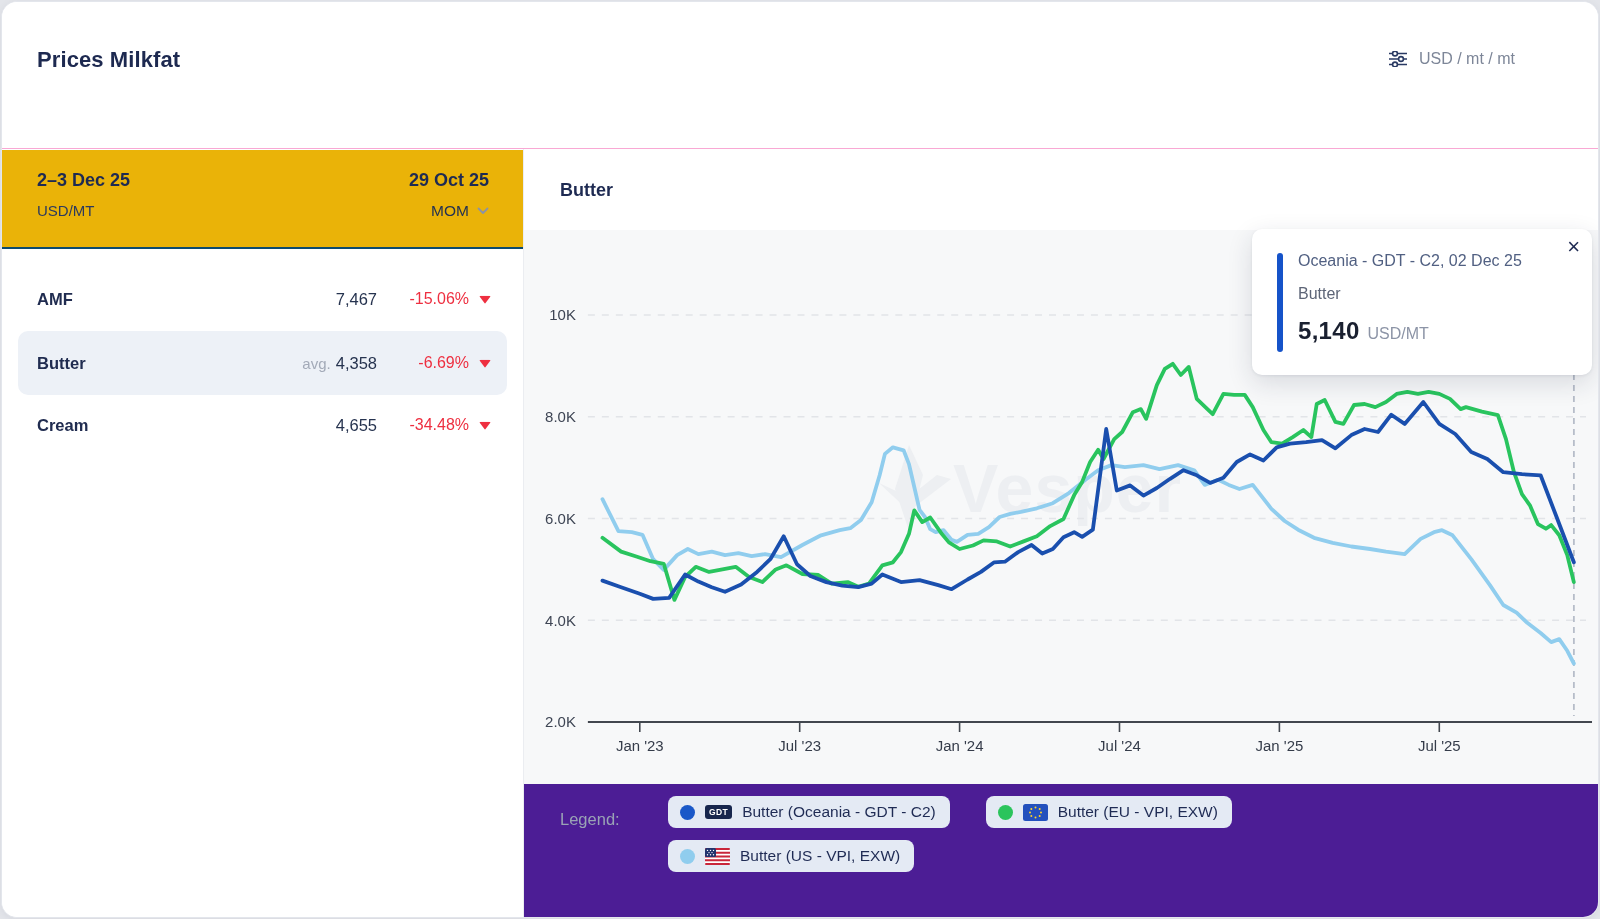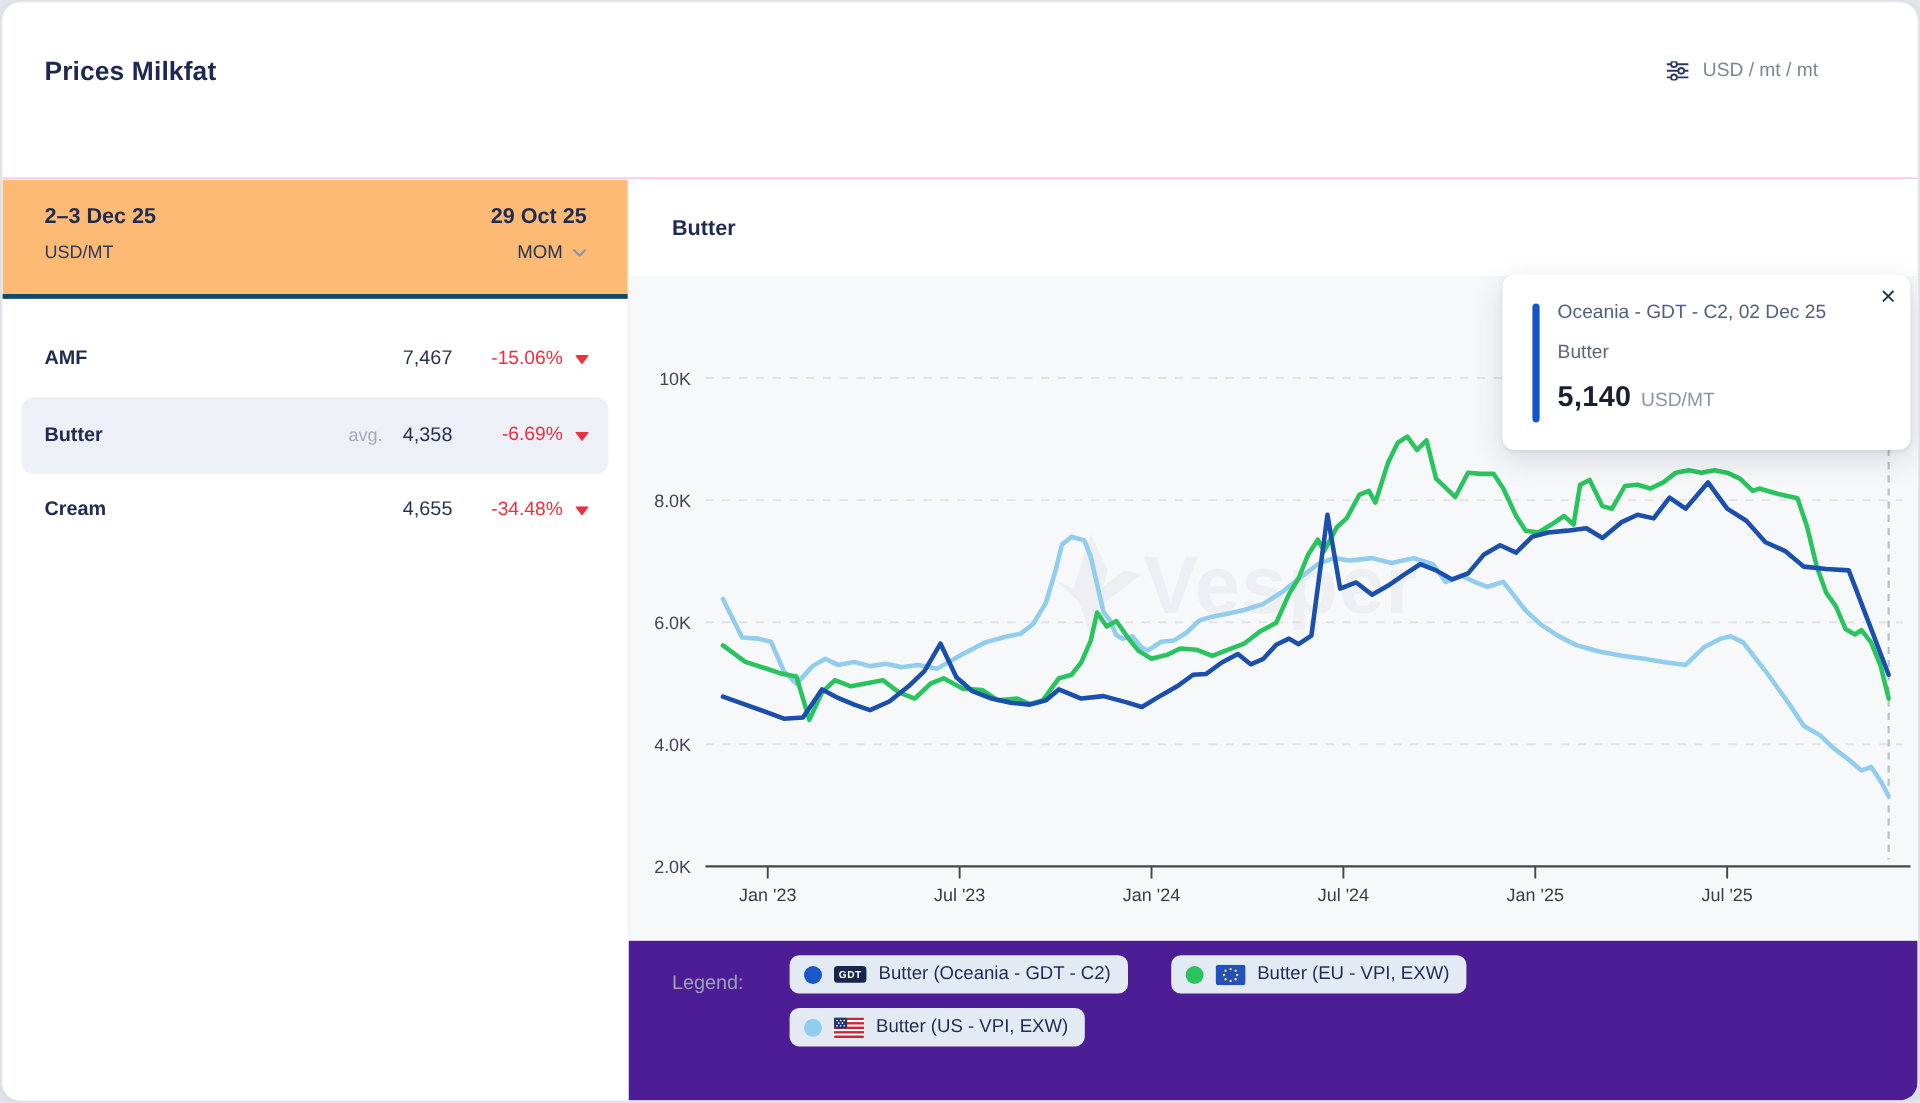--- a/index.html
+++ b/index.html
@@ -8,32 +8,32 @@
   .card { position:absolute; inset:1px; background:#ffffff; border-radius:16px; border:1px solid #e3e6ec; overflow:hidden; box-shadow:0 2px 8px rgba(30,40,70,.06); }
 
   
   .page-header { position:absolute; left:0; top:0; right:0; height:147px; background:#fff; border-bottom:1px solid #f9a8d4; }
   .page-title { position:absolute; left:35px; top:45px; font-size:22px; font-weight:700; color:#1d2950; letter-spacing:.1px; }
   .unit-select { position:absolute; right:83px; top:48px; display:flex; align-items:center; gap:11px; cursor:pointer; }
   .unit-select span { font-size:16px; color:#7d8698; }
 
   
   .sidebar { position:absolute; left:0; top:147px; width:522px; bottom:0; background:#fff; border-right:1px solid #ebedf1; }
-  .side-head { position:absolute; left:0; top:1px; right:0; height:99px; background:#fdba74; border-bottom:4px solid #0c4a6e; }
+  .side-head { position:absolute; left:0; top:1px; right:0; height:99px; background:#eab308; border-bottom:2px solid #0c4a6e; }
   .period { position:absolute; left:35px; top:20px; font-size:18px; font-weight:700; color:#1e2a52; }
   .period-unit { position:absolute; left:35px; top:52px; font-size:15px; color:#2c3a5e; }
   .compare-date { position:absolute; right:34px; top:20px; font-size:18px; font-weight:700; color:#1e2a52;margin-left:11px; }
   .mom { position:absolute; right:34px; top:52px; display:flex; align-items:center; gap:8px; cursor:pointer; }
   .mom span { font-size:15.5px; color:#243252; }
 
   .side-row { position:absolute; left:16px; right:16px; height:62px; border-radius:10px; cursor:pointer; }
   .side-row.selected { background:#edf1f7; }
   .row-label { position:absolute; left:19px; top:50%; transform:translateY(-50%); font-size:16.5px; font-weight:700; color:#202c50; }
   .row-valwrap { position:absolute; right:130px; top:50%; transform:translateY(-50%); white-space:nowrap; }
-  .avg { font-size:15px; color:#a3aab8; margin-right:17px; }
+  .avg { font-size:15px; color:#a3aab8; margin-right:5px; }
   .row-value { font-size:16.5px; color:#26334f; }
   .row-change { position:absolute; right:38px; top:50%; transform:translateY(-50%); font-size:16px; font-weight:500; color:#ee2f40; }
   .tri-down { position:absolute; right:16px; top:50%; transform:translateY(-40%); width:0; height:0; border-left:6px solid transparent; border-right:6px solid transparent; border-top:8px solid #ee2f40; border-radius:2px; }
 
   
   .chart-panel { position:absolute; left:522px; top:147px; right:0; bottom:0; background:#fff; }
   .chart-title { position:absolute; left:36px; top:1px; height:80px; line-height:80px; font-size:18px; font-weight:700; color:#1e2a52; }
   .plot-bg { position:absolute; left:0; top:81px; right:0; height:554px; background:#f7f8f9; }
   .watermark { position:absolute; left:355px; top:215px; display:flex; align-items:center; gap:2px; color:#edeff2; pointer-events:none; }
   .watermark .wm-text { font-size:68px; font-weight:700; letter-spacing:1px; }
@@ -45,21 +45,21 @@
   .tt-close { position:absolute; right:12px; top:4px; background:none; border:none; font-size:22px; color:#1e2a52; cursor:pointer; line-height:1.3; }
   .tt-series { position:absolute; left:46px; top:23px; font-size:16px; color:#516082; }
   .tt-product { position:absolute; left:46px; top:56px; font-size:16px; color:#5d6577; }
   .tt-valrow { position:absolute; left:46px; top:88px; white-space:nowrap; }
   .tt-value { font-size:24px; font-weight:700; color:#1a2030; letter-spacing:.3px; }
   .tt-unit { font-size:16px; color:#8c94a6; margin-left:8px; }
 
   
   .legend { position:absolute; left:0; top:635px; right:0; bottom:0; background:#4c1d95; }
   .legend-label { position:absolute; left:36px; top:26px; font-size:16.5px; color:#9aa3b5; }
-  .pills { position:absolute; left:134px; top:12px; width:700px; display:flex; flex-wrap:wrap; column-gap:36px; row-gap:12px; }
+  .pills { position:absolute; left:144px; top:12px; width:700px; display:flex; flex-wrap:wrap; column-gap:36px; row-gap:12px; }
   .pill { display:flex; align-items:center; gap:10px; background:#e4eaf4; border-radius:8px; padding:7px 14px 7px 12px; cursor:pointer; }
   .dot { width:15px; height:15px; border-radius:50%; flex:0 0 auto; }
   .badge { background:#17264d; color:#fff; font-size:8.5px; font-weight:700; letter-spacing:.4px; border-radius:3px; padding:3px 4px; line-height:1; }
   .pill-label { font-size:15.5px; color:#1f2b54; white-space:nowrap; }
   .flag { border-radius:2.5px; flex:0 0 auto; }
 </style>
 </head>
 <body>
 
 <div class="card">

